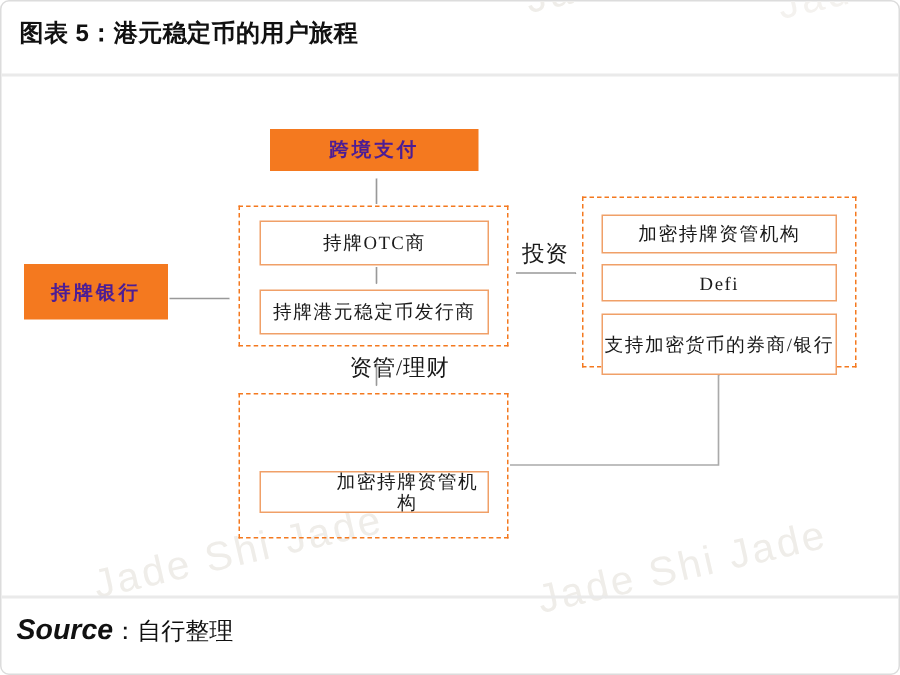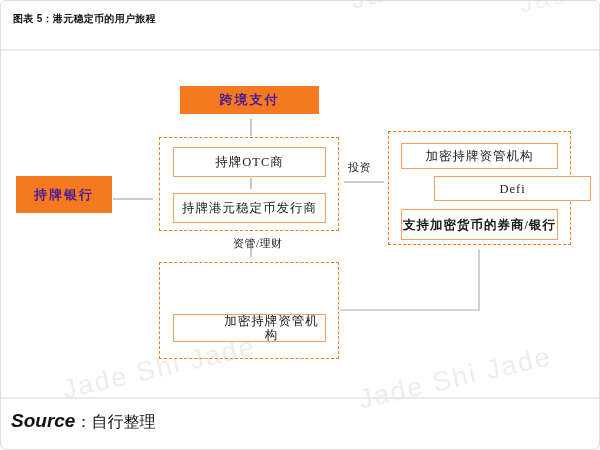--- a/index.html
+++ b/index.html
@@ -23,21 +23,21 @@
     white-space:nowrap;
     z-index:1;
     user-select:none;
   }
   .wm0{left:350px;top:-16px;}
   .wm1{left:518px;top:-12px;color:#F4F2EF;}
   .wm2{left:62px;top:374px;}
   .wm3{left:358px;top:384px;}
   .figure-title{
     position:absolute;left:12px;top:11px;
-    font-size:10px;font-weight:bold;color:#111;
+    font-size:16px;font-weight:bold;color:#111;
     z-index:3;letter-spacing:0.3px;
   }
   .divider{position:absolute;left:0;width:598px;height:2px;background:var(--divider-gray,#EAEAEA);z-index:2;}
   .divider.top{top:48px;}
   .divider.bottom{top:396px;}
   .source-line{
     position:absolute;left:10px;top:409px;z-index:3;
     font-size:13px;color:#111;
   }
   .source-line .src-label{font-weight:bold;font-size:19px;font-style:italic;}
@@ -65,36 +65,36 @@
   }
   .group{
     position:absolute;
     border:1.6px dashed var(--accent-orange,#F4791F);
     box-sizing:border-box;
     background:transparent;
   }
   .edge-label{
     position:absolute;
     font-family:"Liberation Serif","DejaVu Serif",serif;
-    font-size:11px;color:#1a1a1a;letter-spacing:0.5px;
+    font-size:15px;color:#1a1a1a;letter-spacing:0.5px;
     z-index:3;white-space:nowrap;
   }
   
   .n-bank{left:15px;top:125px;width:96px;height:37px;}
   .n-cross{left:179px;top:35px;width:139px;height:28px;}
   .g-mid{left:158px;top:86px;width:180px;height:94px;}
   .n-otc{left:172px;top:96px;width:153px;height:30px;}
   .n-issuer{left:172px;top:142px;width:153px;height:30px;}
   .g-bottom{left:158px;top:211px;width:180px;height:97px;}
   .n-rwa{left:172px;top:226px;width:153px;height:27px;}
   .n-mgr{left:172px;top:263px;width:153px;height:28px;padding-left:44px;}
   .g-right{left:387px;top:80px;width:183px;height:114px;}
   .n-exchange{left:400px;top:92px;width:157px;height:26px;}
-  .n-defi{left:400px;top:125px;width:157px;height:25px;margin-left:33px;}
-  .n-broker{left:400px;top:158px;width:157px;height:31px;font-size:12px;font-weight:bold;}
+  .n-defi{left:400px;top:125px;width:157px;height:25px;}
+  .n-broker{left:400px;top:158px;width:157px;height:41px;font-size:12px;}
   .l-invest{left:347px;top:109px;}
   .l-wealth{left:232px;top:185px;}
 </style>
 </head>
 <body>
 
 <div class="card">
 
   <div class="watermark wm0">Jade Shi</div>
   <div class="watermark wm1">Jade</div>

